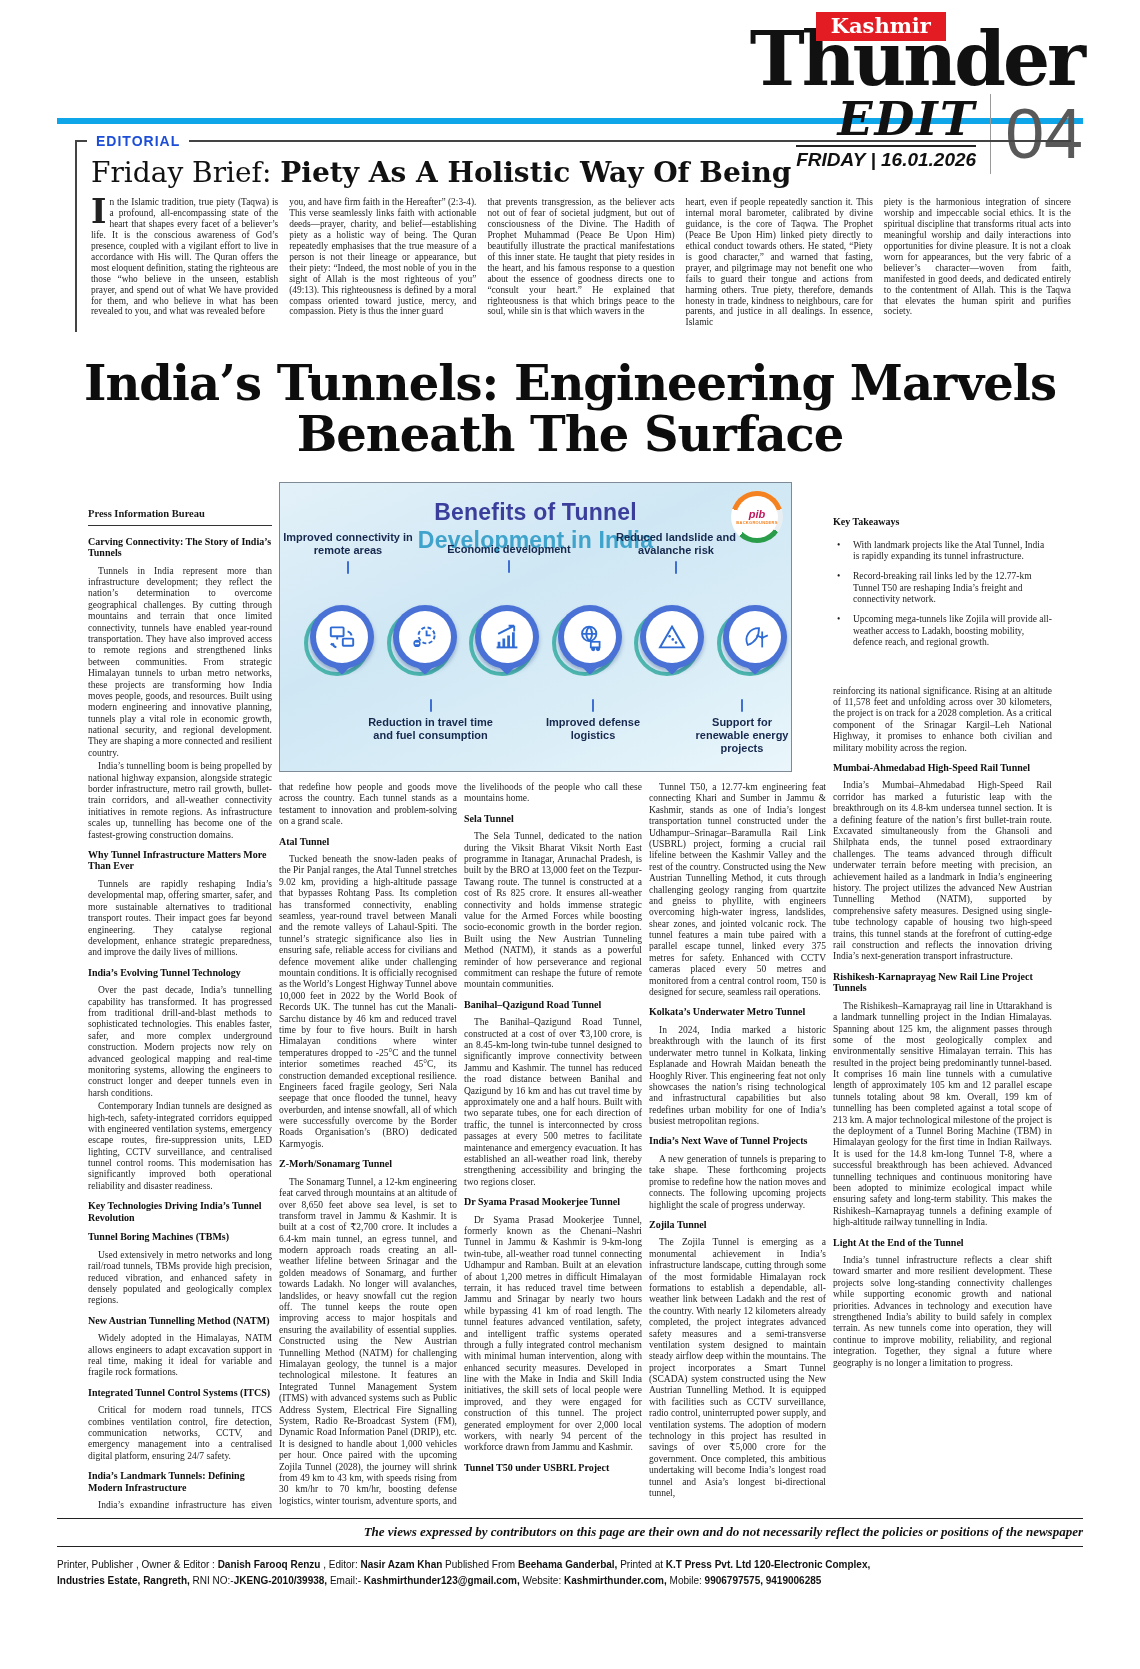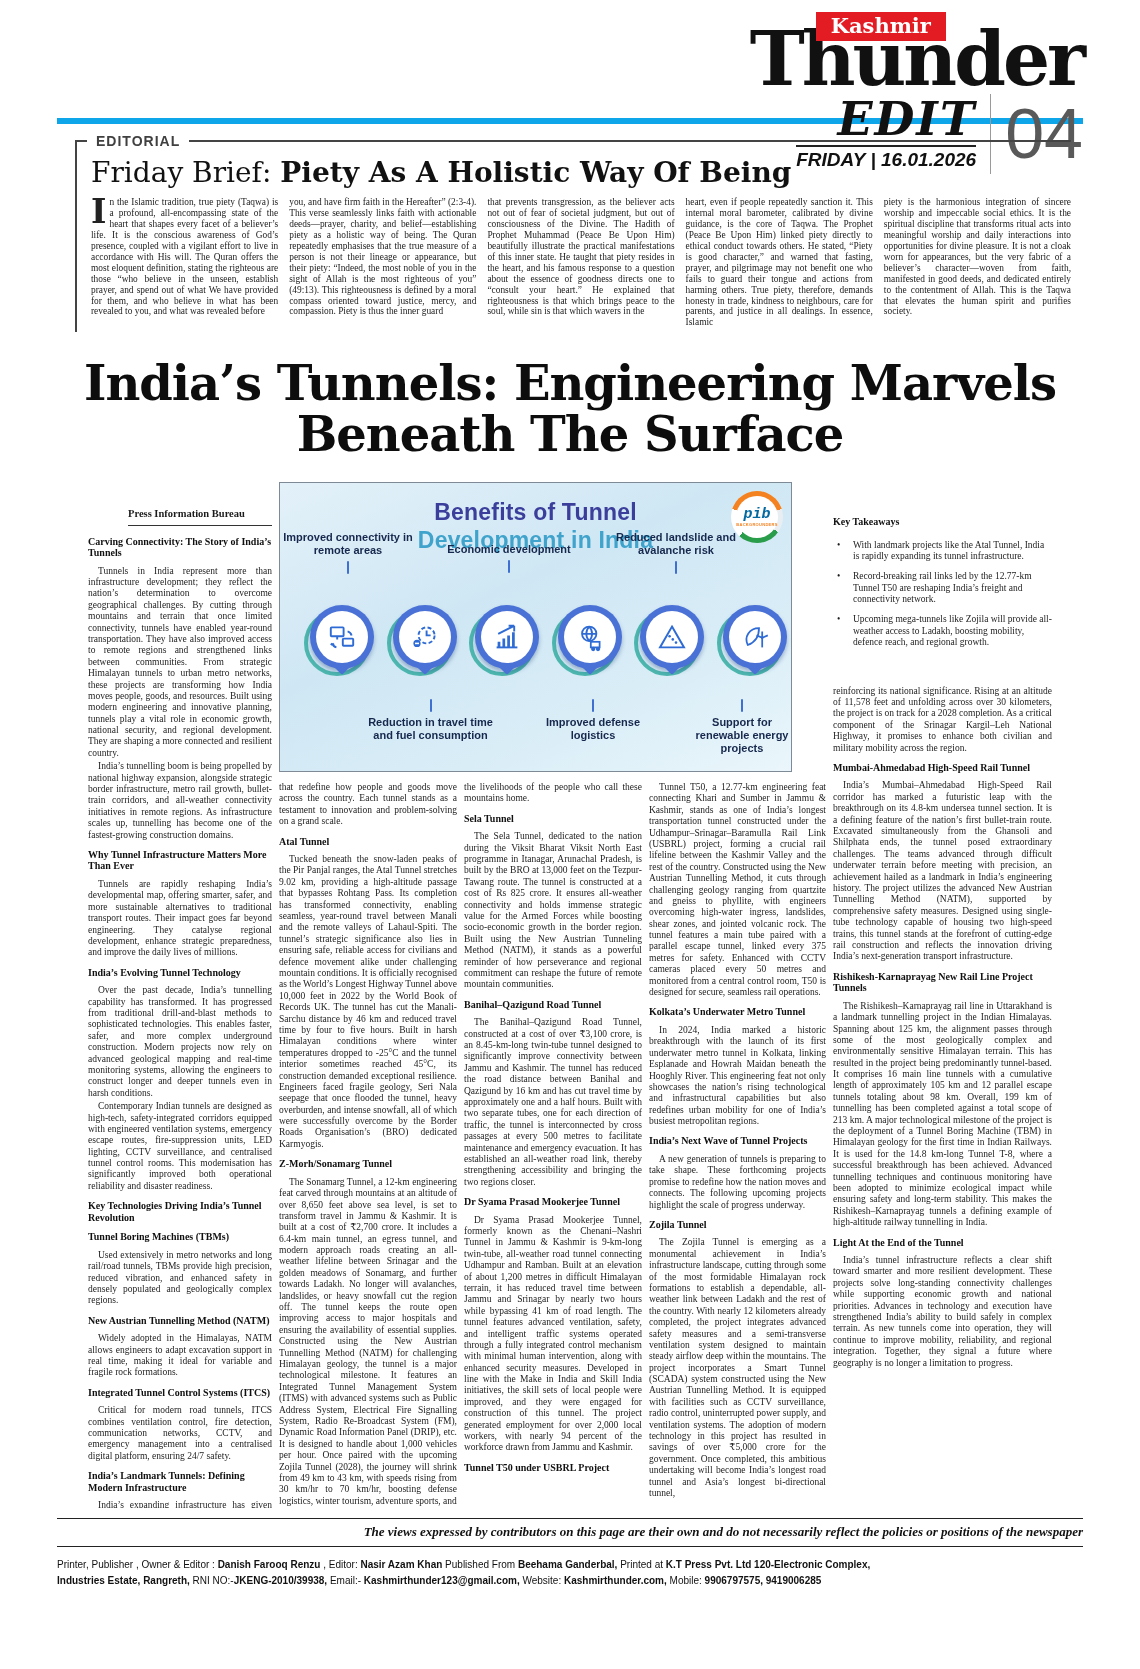--- a/index.html
+++ b/index.html
@@ -23,60 +23,60 @@
                 letter-spacing:2px; color:#111; text-align:right; }
   .edit-date { border-top:2px solid #222; margin-top:3px; padding-top:2px;
                font-family:"Liberation Sans",sans-serif; font-weight:700; font-size:19px; color:#111; }
   .vline { width:1px; height:80px; background:#9a9a9a; }
   .page-num { font-family:Liberation Sans, sans-serif; font-size:70px; color:#595959; line-height:0.9; }
   
   .editorial { position:relative; margin:16px 12px 0 18px; border-top:2px solid #444; border-left:2px solid #444;
                padding:16px 0 4px 14px; }
   .editorial-label { position:absolute; top:-9px; left:10px; background:#fff; padding:0 9px;
                font-family:"Liberation Sans",sans-serif; font-weight:700; font-size:14px;
-               letter-spacing:1px; color:#404040; }
+               letter-spacing:1px; color:#1d4ed8; }
   .editorial-title { font-family:"DejaVu Serif",serif; font-size:28px; line-height:1.05; color:#111;
                margin-bottom:10px; font-weight:400; }
   .editorial-title .t-bold { font-weight:700; }
   .editorial-cols { display:grid; grid-template-columns:repeat(5,1fr); gap:11px;
                font-size:9.4px; line-height:1.16; text-align:justify; color:#222; }
   .dropcap { float:left; font-family:"DejaVu Serif",serif; font-weight:700; font-size:33px;
                line-height:0.8; padding:2px 3px 0 0; }
   
   .headline { font-family:"DejaVu Serif",serif; font-weight:700; font-size:48px; line-height:1.06;
               letter-spacing:-1px; text-align:center; color:#0d0d0d; margin:26px 10px 4px; }
   
   .article { position:relative; width:964px; margin:6px auto 0; height:1042px; overflow:hidden; }
   .cols { display:grid; grid-template-columns:184px 178px 178px 177px 1fr; gap:7px; height:100%; }
   .acol { font-size:9.5px; line-height:1.2; color:#1c1c1c; }
   .acol-side { padding-top:42px; }
   .pad-ig { padding-top:316px; }
   .col-label { font-family:"Liberation Serif",serif; font-weight:700; font-size:10.5px;
-               border-bottom:1px solid #333; padding-bottom:4px; margin-bottom:10px;margin-left:40px; }
+               border-bottom:1px solid #333; padding-bottom:4px; margin-bottom:10px; }
   .blk-h { font-weight:700; font-size:10px; line-height:1.15; margin:8px 0 7px; color:#101010; }
   .blk-p { text-align:justify; text-indent:10px; margin-bottom:2px; }
   .blk-p0 { text-align:justify; margin-bottom:2px; }
   .blk-ul { list-style:none; margin:12px 0 6px 4px; }
   .blk-ul li { position:relative; padding-left:16px; margin-bottom:9px; text-align:left; }
   .blk-ul li::before { content:"•"; position:absolute; left:0; top:0; }
   
   .ig { position:absolute; left:191px; top:16px; width:513px; height:290px; border:1px solid #7e8b96;
         background:linear-gradient(155deg,#e3f1f9 0%,#cfe7f4 40%,#d9edf7 70%,#eaf6fb 100%);
         font-family:"Liberation Sans",sans-serif; overflow:hidden; }
   .ig-title { margin-top:16px; text-align:center; font-weight:700; font-size:23px; line-height:1.2;
               letter-spacing:0.2px; }
   .ig-title-1 { color:#3b3e9b; }
   .ig-title-2 { color:#3fa3cb; }
   .pib-logo { position:absolute; top:8px; right:8px; width:52px; height:52px; border-radius:50%;
               background:conic-gradient(#f58220 0 20%, #e9eef2 20% 35%, #2a9d4a 35% 62%, #fff 62% 80%, #f58220 80% 100%);
               display:flex; align-items:center; justify-content:center; }
   .pib-inner { width:42px; height:42px; border-radius:50%; background:#fff; text-align:center;
                display:flex; flex-direction:column; align-items:center; justify-content:center; }
-  .pib-text { color:#0369a1; font-weight:700; font-style:italic; font-size:15px; line-height:1;
-              font-family:Liberation Mono, monospace; }
+  .pib-text { color:#be185d; font-weight:700; font-style:italic; font-size:11px; line-height:1;
+              font-family:Liberation Sans, sans-serif; }
   .pib-sub { color:#f58220; font-size:4px; font-weight:700; letter-spacing:0.3px; }
   .ig-label { position:absolute; text-align:center; font-weight:700; font-size:11px; line-height:1.2;
               color:#16284d; }
   .ig-label-top::after, .ig-label-bot::before { content:""; display:block; width:2px; height:13px;
               background:#3f6fd0; margin:4px auto; border-radius:2px; }
   .ig-meds { position:absolute; top:122px; left:0; right:0; display:flex; justify-content:space-between;
              padding:0 4px 0 30px; }
   .med { position:relative; width:64px; height:64px; flex:0 0 auto; }
   .med::before { content:""; position:absolute; left:-6px; top:5px; width:58px; height:58px;
                  border-radius:50%; border:4px solid #4db6ae; }

